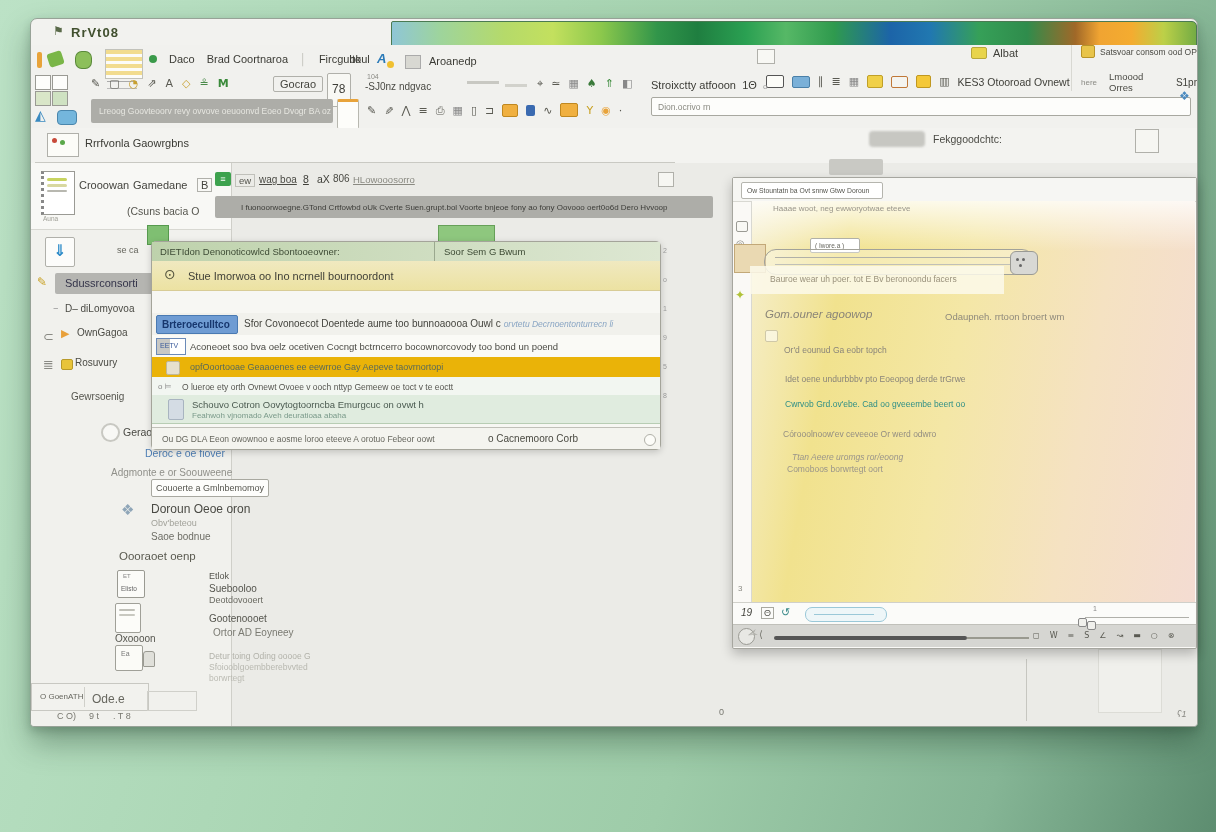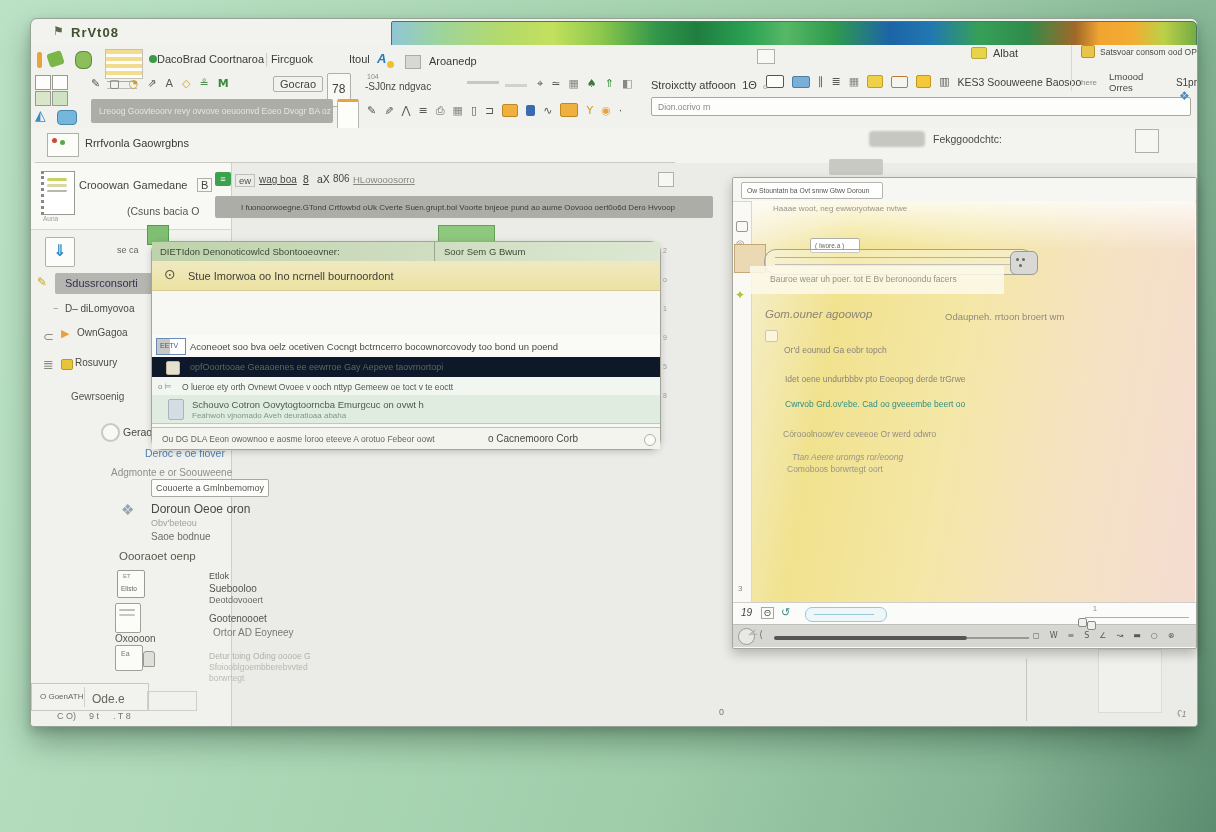--- a/index.html
+++ b/index.html
@@ -9,21 +9,21 @@
   .b{position:absolute}
   .t{position:absolute;font-family:"Liberation Sans","DejaVu Sans",sans-serif;white-space:nowrap;color:#44443e}
   .f{position:absolute;display:flex;align-items:center}
   .c{display:inline-block;border-radius:2px}
   .gl{font-family:"DejaVu Sans",sans-serif;color:#5a5a52}
   #win{position:absolute;left:30px;top:18px;width:1166px;height:707px;background:#f2f2ef;
     border:1px solid #97a297;border-radius:7px 7px 4px 4px;box-shadow:0 16px 30px rgba(28,58,40,.38),0 4px 8px rgba(28,58,40,.22)}
   #grad{position:absolute;left:360px;top:2px;width:804px;height:23px;border-radius:2px 5px 0 0;border:1px solid #4a7a52;
     background:linear-gradient(90deg,#8fc6d6 0%,#9ed49c 6%,#b5da6a 14%,#c3e05e 20%,#8cc84c 26%,#31954a 33%,#1f7e40 38%,#2aa052 44%,#56b866 49%,#2f9a4e 55%,#1c64a8 62%,#2178b0 67%,#36a058 73%,#2f8c4c 79%,#a06828 85%,#f0a432 88%,#f4ac30 92%,#bcd048 96%,#74ac44 100%)}
   .band{position:absolute;left:0;width:1166px}
-  #dlg{position:absolute;left:120px;top:222px;width:508px;height:207px;background:#f7f7f3;border:1px solid #a4a49a;border-radius:11px;box-shadow:0 2px 7px rgba(0,0,0,.18)}
+  #dlg{position:absolute;left:120px;top:222px;width:508px;height:207px;background:#f7f7f3;border:1px solid #a4a49a;border-radius:5px;box-shadow:0 2px 7px rgba(0,0,0,.18)}
   #pv{position:absolute;left:701px;top:158px;width:463px;height:470px;background:#faf9f6;border:1px solid #a6a69f;border-radius:2px;box-shadow:0 5px 12px rgba(0,0,0,.24)}
   .in{background:#fdfdfb;border:1px solid #a8a8a0;border-radius:2px;color:#6a6a62}
   .hl{background:#adada8;border-radius:2px;color:#35352f;overflow:hidden}
 </style>
 </head>
 <body>
 
 <div id="app">
 <div id="win">
 
@@ -39,21 +39,21 @@
   <div class="b" style="left:4px;top:56px;width:14px;height:13px;background:#fdfdfb;border:1px solid #9a9a94"></div>
   <div class="b" style="left:21px;top:56px;width:14px;height:13px;background:#fdfdfb;border:1px solid #9a9a94"></div>
   <div class="b" style="left:4px;top:72px;width:14px;height:13px;background:#d9e6c8;border:1px solid #9a9a94"></div>
   <div class="b" style="left:21px;top:72px;width:14px;height:13px;background:#cfe2c2;border:1px solid #9a9a94"></div>
   <span class="t gl" style="left:4px;top:88px;font-size:14px;color:#3a8ac0">◭</span>
   <div class="b" style="left:26px;top:91px;width:18px;height:13px;background:#74b6dc;border:1px solid #4a86ac;border-radius:4px"></div>
 
   <div class="b" style="left:74px;top:30px;width:36px;height:28px;border:1px solid #c2c2ba;background:repeating-linear-gradient(180deg,#f2dc8e 0 4px,#fcfcf8 4px 7px)"></div>
   <div class="b" style="left:76px;top:62px;width:30px;height:6px;border-top:1px solid #aaa;border-bottom:1px solid #bbb"></div>
 
-  <div class="f" style="left:118px;top:34px;gap:0;font-size:11px;color:#3b3b35">
+  <div class="f" style="left:118px;top:34px;gap:12px;font-size:11px;color:#3b3b35">
     <span class="c" style="width:8px;height:8px;background:#3a9a4a;border-radius:50%"></span>
     <span>Daco</span>
     <span>Brad Coortnaroa</span>
     <span style="color:#c0c0ba">│</span>
     <span>Fircguok</span>
   </div>
   <span class="t" style="left:318px;top:34px;font-size:11px;color:#3b3b35">Itoul</span>
   <span class="t" style="left:346px;top:32px;font-size:13px;font-weight:bold;font-style:italic;color:#2a7ab8">A</span>
   <span class="c b" style="left:356px;top:42px;width:7px;height:7px;background:#f0c030;border-radius:50%"></span>
   <div class="b" style="left:374px;top:36px;width:14px;height:12px;background:#d8d8d2;border:1px solid #aaa"></div>
@@ -116,21 +116,21 @@
   <div class="f" style="left:735px;top:56px;gap:8px;font-size:11px">
     <i class="c" style="width:16px;height:11px;background:#fcfcf8;border:1px solid #555"></i>
     <i class="c" style="width:16px;height:10px;background:#7ab0d8;border:1px solid #4a80a8"></i>
     <span class="gl">∥</span>
     <span class="gl">≣</span>
     <span class="gl" style="color:#888">▦</span>
     <i class="c" style="width:14px;height:11px;background:#f0d048;border:1px solid #c0a028"></i>
     <i class="c" style="width:15px;height:10px;background:#f4f4f0;border:1px solid #c07838"></i>
     <i class="c" style="width:13px;height:11px;background:#f4c838;border:1px solid #c09820"></i>
     <span class="gl">▥</span>
-    <span style="font-size:10.5px;color:#3f3f39">KES3 Soouweene Baosoo</span>
+    <span style="font-size:10.5px;color:#3f3f39">KES3 Otooroad Ovnewt</span>
   </div>
   <div class="b" style="left:1040px;top:26px;width:1px;height:46px;background:#d8d8d2"></div>
   <div class="f" style="left:1050px;top:26px;gap:5px">
     <i class="c" style="width:12px;height:11px;background:#e8c44a;border:1px solid #b89428"></i>
     <span style="font-size:8.5px;color:#4a4a44">Satsvoar consom ood OP</span>
   </div>
   <div class="f" style="left:1050px;top:52px;gap:12px">
     <span style="font-size:8px;color:#8a8a84">here</span>
     <span style="font-size:9.5px;color:#4a4a44">Lmoood Orres</span>
     <span style="font-size:10px;color:#3f3f39">S1pr</span>
@@ -240,43 +240,51 @@
   </div>
   <span class="t" style="left:204px;top:155px;font-size:9.5px;border:1px solid #c0c0ba;padding:0 3px;color:#55554e">ew</span>
   <span class="t" style="left:228px;top:155px;font-size:10px;text-decoration:underline;color:#4a4a44">wag boa</span>
   <span class="t" style="left:272px;top:154px;font-size:10.5px;text-decoration:underline;color:#3f3f39">8</span>
   <span class="t" style="left:286px;top:154px;font-size:10.5px;color:#3f3f39">aX</span>
   <span class="t" style="left:302px;top:154px;font-size:10px;color:#4a4a44">806</span>
   <span class="t" style="left:322px;top:155px;font-size:9.5px;text-decoration:underline;color:#8a8a82">HLowooosorro</span>
   <div class="b" style="left:627px;top:153px;width:14px;height:13px;border:1px solid #b0b0aa;background:#f6f6f2"></div>
 
   <div class="b hl" style="left:184px;top:177px;width:498px;height:22px">
-    <span class="t" style="left:26px;top:7px;font-size:8px;color:#3c3c38">I fuonoorwoegne.GTond Crtfowbd oUk Cverte Suen.grupt.bol Voorte bnjeoe pund ao aume Oovooo oert0o6d Dero Hvvoop</span>
+    <span class="t" style="left:26px;top:7px;font-size:8px;color:#3c3c38">I fuonoorwoegne.GTond Crtfowbd oUk Cverte Suen.grupt.bol Voorte bnjeoe fony ao fony Oovooo oert0o6d Dero Hvvoop</span>
   </div>
 
   <div class="b" style="left:116px;top:206px;width:20px;height:18px;background:#7fbf72;border:1px solid #569a4e"></div>
   <div class="b" style="left:407px;top:206px;width:55px;height:16px;background:#8ec77e;border:1px solid #66a058"></div>
 
   <div id="dlg">
     <div class="b" style="left:0;top:0;width:508px;height:19px;background:linear-gradient(90deg,#bed2ac,#dde7d2);border-bottom:1px solid #a8b49a">
       <span class="t" style="left:8px;top:4px;font-size:9.5px;color:#3c4a34">DIETIdon Denonoticowlcd  Sbontooeovner:</span>
       <div class="b" style="left:282px;top:0;width:1px;height:19px;background:#9aa88e"></div>
       <span class="t" style="left:292px;top:4px;font-size:9.5px;color:#3c4a34">Soor Sem G Bwum</span>
     </div>
     <div class="b" style="left:0;top:19px;width:508px;height:29px;background:linear-gradient(180deg,#f0e9c0,#ece2a2);border-bottom:1px solid #d8cc96">
       <span class="t gl" style="left:12px;top:5px;font-size:14px;color:#55553f">⊙</span>
       <span class="t" style="left:36px;top:9px;font-size:11px;color:#3f3f37">Stue Imorwoa oo Ino ncrnell bournoordont</span>
     </div>
+    <div class="b" style="left:0;top:71px;width:508px;height:22px;background:#f1f1ec;border-bottom:1px solid #88887e">
+      <div class="b" style="left:4px;top:2px;width:80px;height:17px;background:#6f9cd3;border:1px solid #4a7ab2;border-radius:2px">
+        <span class="t" style="left:5px;top:3px;font-size:10px;font-weight:bold;color:#17376e">Brteroeculltco</span>
+      </div>
+      <span class="t" style="left:92px;top:5px;font-size:10px;color:#44443e">
+        <span>Sfor Covonoecot Doentede aume too bunnoaoooa Ouwl c</span> <span style="color:#8aa6c4;font-style:italic;font-size:8.5px">orvtetu Decrnoentonturrecn li</span>
+      </span>
+    </div>
     <div class="b" style="left:0;top:93px;width:508px;height:22px;background:#fafaf6;border-bottom:1px solid #c4c4bc">
       <div class="b" style="left:4px;top:3px;width:28px;height:15px;border:1px solid #6a8ab8;background:linear-gradient(90deg,#c8c8c4 45%,#fff 45%)">
         <span class="t" style="left:3px;top:3px;font-size:7px;color:#3a5a9a">EETV</span>
       </div>
       <span class="t" style="left:38px;top:6px;font-size:9.5px;color:#4a4a44">Aconeoet soo bva oelz ocetiven Cocngt bctrncerro bocownorcovody too bond un poend</span>
     </div>
-    <div class="b" style="left:0;top:115px;width:508px;height:20px;background:#0f172a;border-bottom:1px solid #b8cdb4">
+    <div class="b" style="left:0;top:115px;width:508px;height:20px;background:#eab308;border-bottom:1px solid #b8cdb4">
       <i class="c" style="position:absolute;left:14px;top:4px;width:12px;height:12px;background:#e6e0ce;border:1px solid #c0b898"></i>
       <span class="t" style="left:38px;top:5px;font-size:9px;color:#5a6a58">opfOoortooae  Geaaoenes ee eewrroe Gay Aepeve taovrnortopi</span>
     </div>
     <div class="b" style="left:0;top:135px;width:508px;height:18px;background:#f2f6f1;border-bottom:1px solid #c8d4c4">
       <span class="t" style="left:6px;top:5px;font-size:8px;color:#888">o ⊨</span>
       <span class="t" style="left:30px;top:5px;font-size:8.5px;color:#565650">O lueroe ety orth Ovnewt Ovoee v ooch nttyp Gemeew oe toct v te eoctt</span>
     </div>
     <div class="b" style="left:0;top:153px;width:508px;height:28px;background:#e0ecdf;border-bottom:1px solid #b8cdb4">
       <i class="c" style="position:absolute;left:16px;top:4px;width:14px;height:19px;background:#d4dce4;border:1px solid #a8b4c0"></i>
       <span class="t" style="left:40px;top:4px;font-size:9.5px;color:#4a5a50">Schouvo Cotron Oovytogtoorncba Emurgcuc on ovwt h</span>
@@ -305,21 +313,21 @@
   <div class="b" style="left:798px;top:140px;width:54px;height:16px;background:#c9c9c4;border-radius:2px"></div>
 
   <div id="pv">
     <div class="b" style="left:0;top:0;width:463px;height:23px;background:#f6f6f3;border-bottom:1px solid #d8d8d2"></div>
     <div class="b" style="left:8px;top:4px;width:140px;height:15px;background:#fff;border:1px solid #b5b5ae;border-radius:2px">
       <span class="t" style="left:5px;top:4px;font-size:6.8px;color:#55554e">Ow Stountatn ba Ovt snnw Gtwv Doroun</span>
     </div>
 
     <div class="b" style="left:18px;top:23px;width:444px;height:401px;background:linear-gradient(100deg,#f6efcf 0%,#f1e28e 20%,#f4e7a6 45%,#f5e2c2 72%,#f4dcd2 100%)"></div>
     <div class="b" style="left:18px;top:23px;width:444px;height:50px;background:linear-gradient(180deg,rgba(255,255,255,.8),rgba(255,255,255,0))"></div>
-    <span class="t" style="left:40px;top:26px;font-size:8px;color:#99958a">Haaae woot, neg ewworyotwae nvtwe</span>
+    <span class="t" style="left:40px;top:26px;font-size:8px;color:#99958a">Haaae woot, neg ewworyotwae eteeve</span>
 
     <div class="b" style="left:0;top:23px;width:18px;height:401px;background:#ececе8;border-right:1px solid #d8d8d2;background:#ececе8"></div>
     <i class="c b" style="left:3px;top:43px;width:10px;height:9px;border:1px solid #9a9a94;background:#f8f8f4"></i>
     <span class="t gl" style="left:3px;top:60px;font-size:10px;color:#8a8a84">◎</span>
     <span class="t" style="left:5px;top:76px;font-size:8px;color:#8a8a84">8</span>
     <span class="t gl" style="left:2px;top:110px;font-size:12px;color:#b0c238">✦</span>
     <span class="t" style="left:5px;top:406px;font-size:8px;color:#8a8a84">3</span>
 
     <div class="b" style="left:1px;top:66px;width:30px;height:27px;background:#ead9b2;border:1px solid #c2a878"></div>
 

